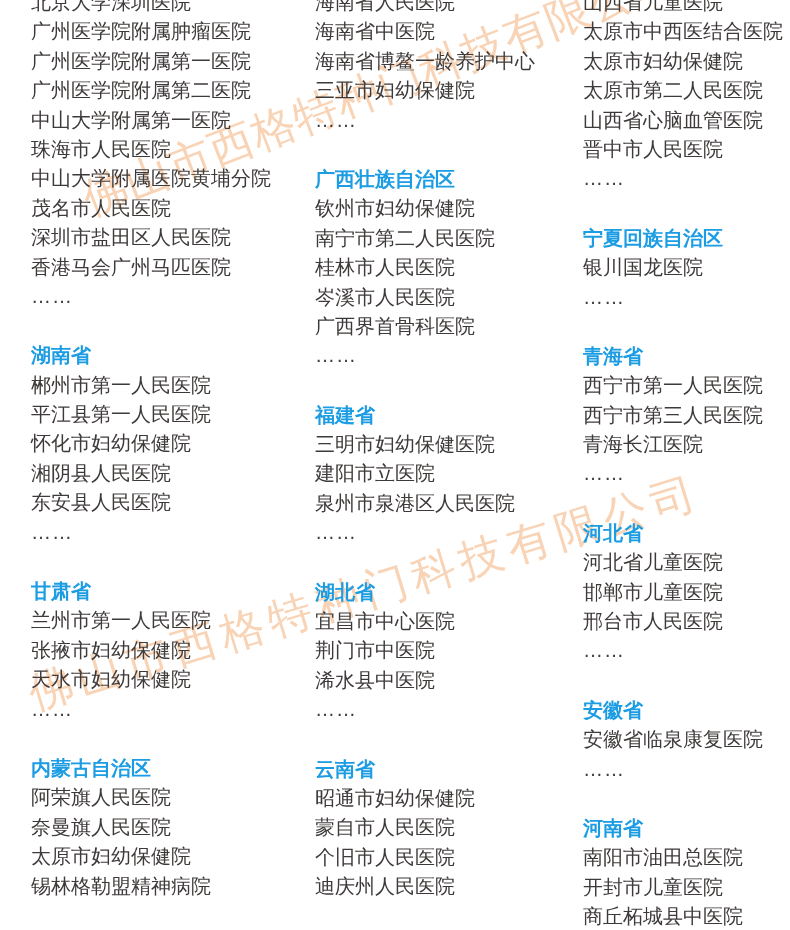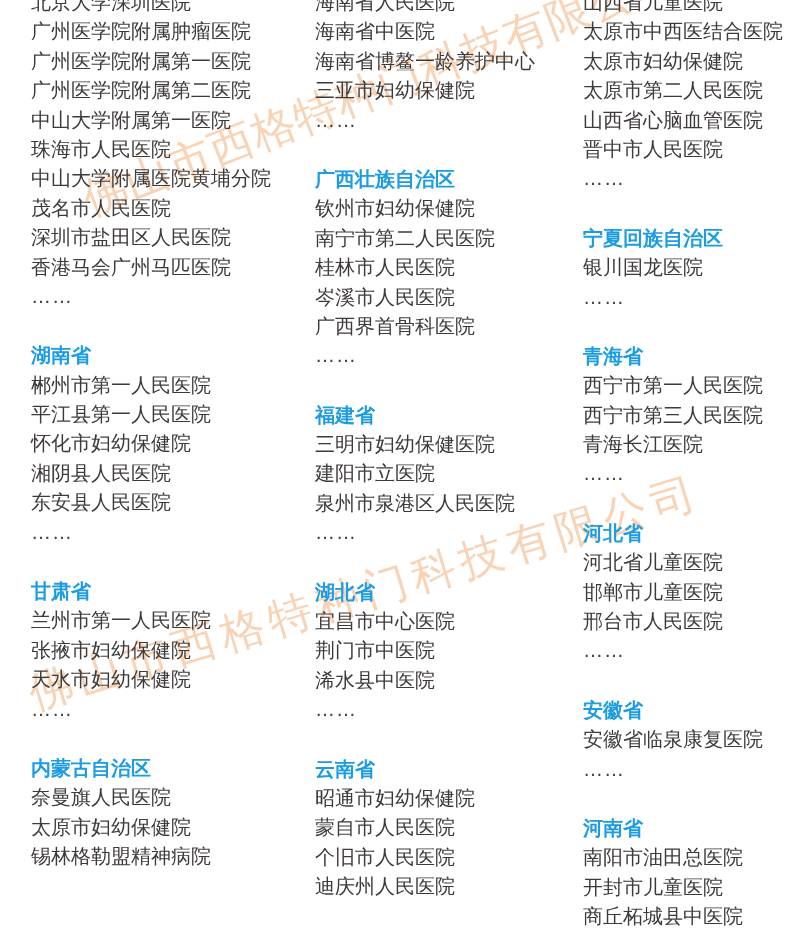--- a/index.html
+++ b/index.html
@@ -77,20 +77,21 @@
         <div class="line hospital">东安县人民医院</div>
         <div class="line dots">……</div>
         <div class="gap"></div>
         <div class="line header">甘肃省</div>
         <div class="line hospital">兰州市第一人民医院</div>
         <div class="line hospital">张掖市妇幼保健院</div>
         <div class="line hospital">天水市妇幼保健院</div>
         <div class="line dots">……</div>
         <div class="gap"></div>
         <div class="line header">内蒙古自治区</div>
+        <div class="line hospital">阿荣旗人民医院</div>
         <div class="line hospital">奈曼旗人民医院</div>
         <div class="line hospital">太原市妇幼保健院</div>
         <div class="line hospital">锡林格勒盟精神病院</div>
       </div>
       <div class="column col-1">
         <div class="line hospital">海南省人民医院</div>
         <div class="line hospital">海南省中医院</div>
         <div class="line hospital">海南省博鳌一龄养护中心</div>
         <div class="line hospital">三亚市妇幼保健院</div>
         <div class="line dots">……</div>

